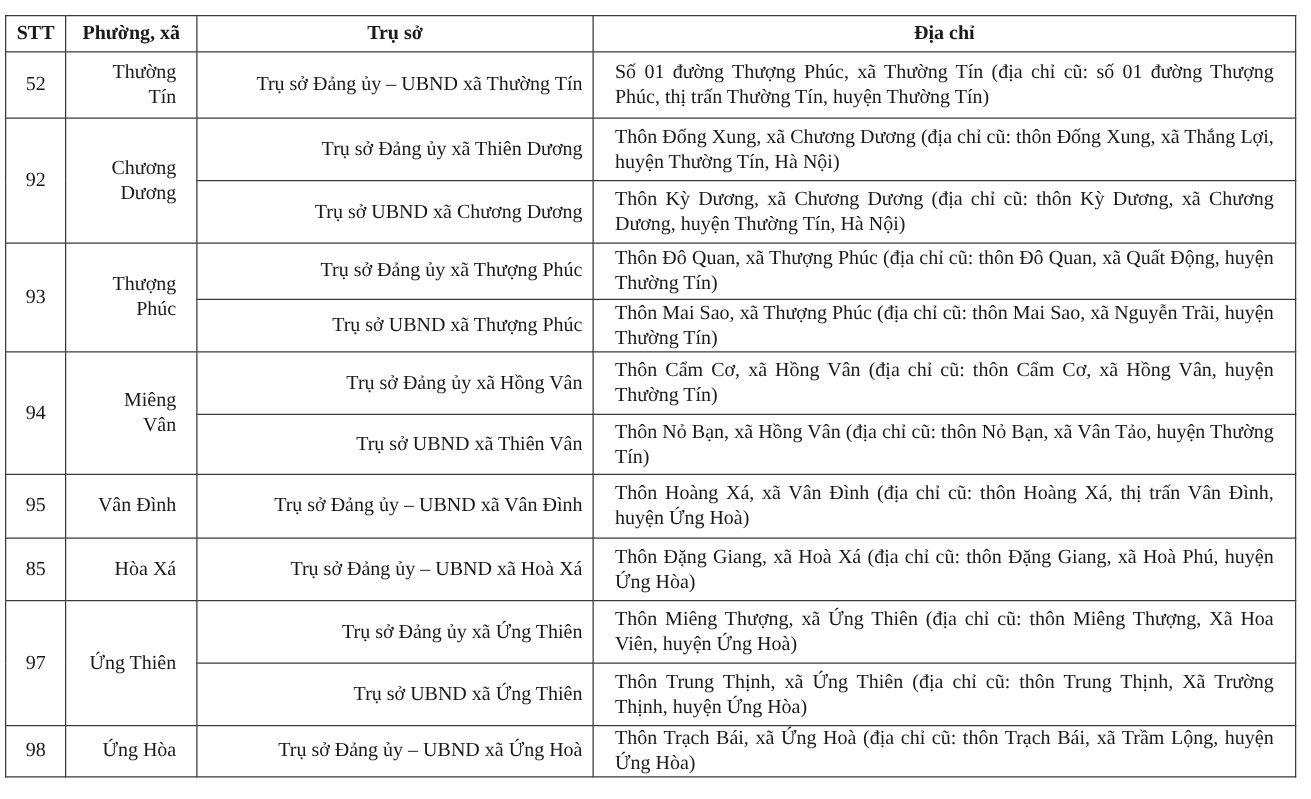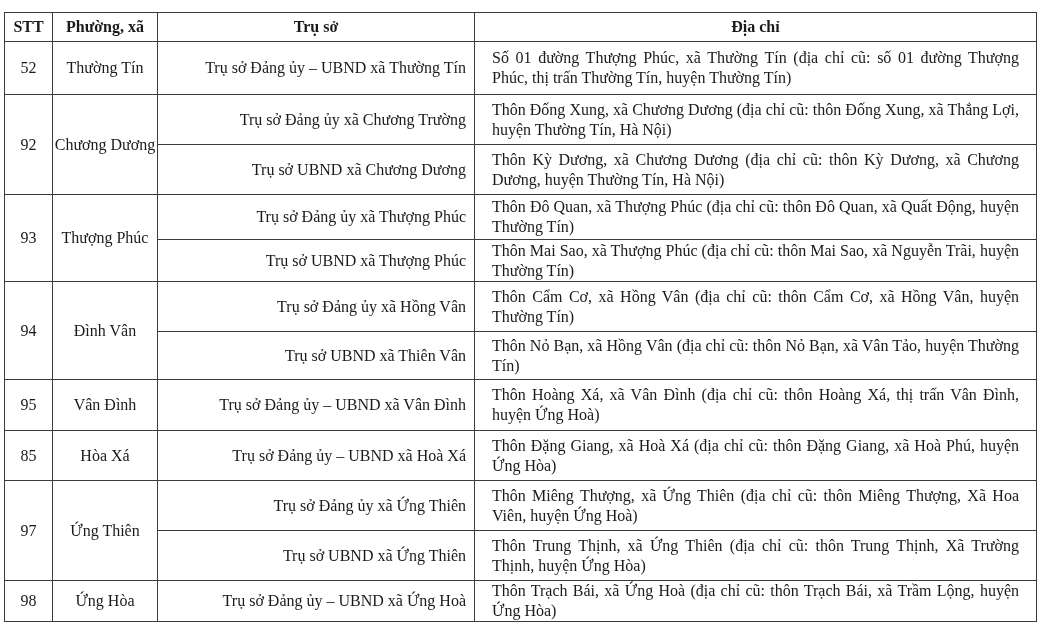--- a/index.html
+++ b/index.html
@@ -4,21 +4,21 @@
   <style>
     html, body { margin:0; padding:0; background:#ffffff; }
     body { width:1049px; height:639px; position:relative; overflow:hidden;
            font-family:"Liberation Serif","DejaVu Serif",serif; color:#1a1a1a; }
     table { position:absolute; left:4px; top:12px; border-collapse:collapse;
             table-layout:fixed; width:1032px; }
     td, th { border:1.5px solid #3a3a3a; font-size:16px; line-height:20px;
              vertical-align:middle; }
     th { font-weight:bold; text-align:center; height:28px; padding:0 4px; }
     td.stt { text-align:center; }
-    td.ward { text-align:center; padding:0 0; }
+    td.ward { text-align:right; padding:0 16px; }
     td.hq { text-align:right; padding:0 8px; }
     td.addr { text-align:justify; padding:0 17px; }
     col.c1 { width:48px; } col.c2 { width:105px; } col.c3 { width:317px; } col.c4 { width:562px; }
   </style>
 </head>
 <body>
 
 <table>
   <colgroup>
       <col class="c1">
@@ -39,42 +39,42 @@
     <tr style="height:53px">
       <td class="stt">52</td>
       <td class="ward">Thường Tín</td>
       <td class="hq">Trụ sở Đảng ủy – UBND xã Thường Tín</td>
       <td class="addr">Số 01 đường Thượng Phúc, xã Thường Tín (địa chỉ cũ: số 01 đường Thượng Phúc, thị trấn Thường Tín, huyện Thường Tín)</td>
     </tr>
 
     <tr style="height:50px">
       <td class="stt" rowspan="2">92</td>
       <td class="ward" rowspan="2">Chương Dương</td>
-      <td class="hq">Trụ sở Đảng ủy xã Chương Trường</td>
+      <td class="hq">Trụ sở Đảng ủy xã Thiên Dương</td>
       <td class="addr">Thôn Đống Xung, xã Chương Dương (địa chỉ cũ: thôn Đống Xung, xã Thắng Lợi, huyện Thường Tín, Hà Nội)</td>
     </tr>
     <tr style="height:50px">
       <td class="hq">Trụ sở UBND xã Chương Dương</td>
       <td class="addr">Thôn Kỳ Dương, xã Chương Dương (địa chỉ cũ: thôn Kỳ Dương, xã Chương Dương, huyện Thường Tín, Hà Nội)</td>
     </tr>
 
     <tr style="height:45px">
       <td class="stt" rowspan="2">93</td>
       <td class="ward" rowspan="2">Thượng Phúc</td>
       <td class="hq">Trụ sở Đảng ủy xã Thượng Phúc</td>
       <td class="addr">Thôn Đô Quan, xã Thượng Phúc (địa chỉ cũ: thôn Đô Quan, xã Quất Động, huyện Thường Tín)</td>
     </tr>
     <tr style="height:42px">
       <td class="hq">Trụ sở UBND xã Thượng Phúc</td>
       <td class="addr">Thôn Mai Sao, xã Thượng Phúc (địa chỉ cũ: thôn Mai Sao, xã Nguyễn Trãi, huyện Thường Tín)</td>
     </tr>
 
     <tr style="height:50px">
       <td class="stt" rowspan="2">94</td>
-      <td class="ward" rowspan="2">Đình Vân</td>
+      <td class="ward" rowspan="2">Miêng Vân</td>
       <td class="hq">Trụ sở Đảng ủy xã Hồng Vân</td>
       <td class="addr">Thôn Cẩm Cơ, xã Hồng Vân (địa chỉ cũ: thôn Cẩm Cơ, xã Hồng Vân, huyện Thường Tín)</td>
     </tr>
     <tr style="height:48px">
       <td class="hq">Trụ sở UBND xã Thiên Vân</td>
       <td class="addr">Thôn Nỏ Bạn, xã Hồng Vân (địa chỉ cũ: thôn Nỏ Bạn, xã Vân Tảo, huyện Thường Tín)</td>
     </tr>
 
     <tr style="height:51px">
       <td class="stt">95</td>

